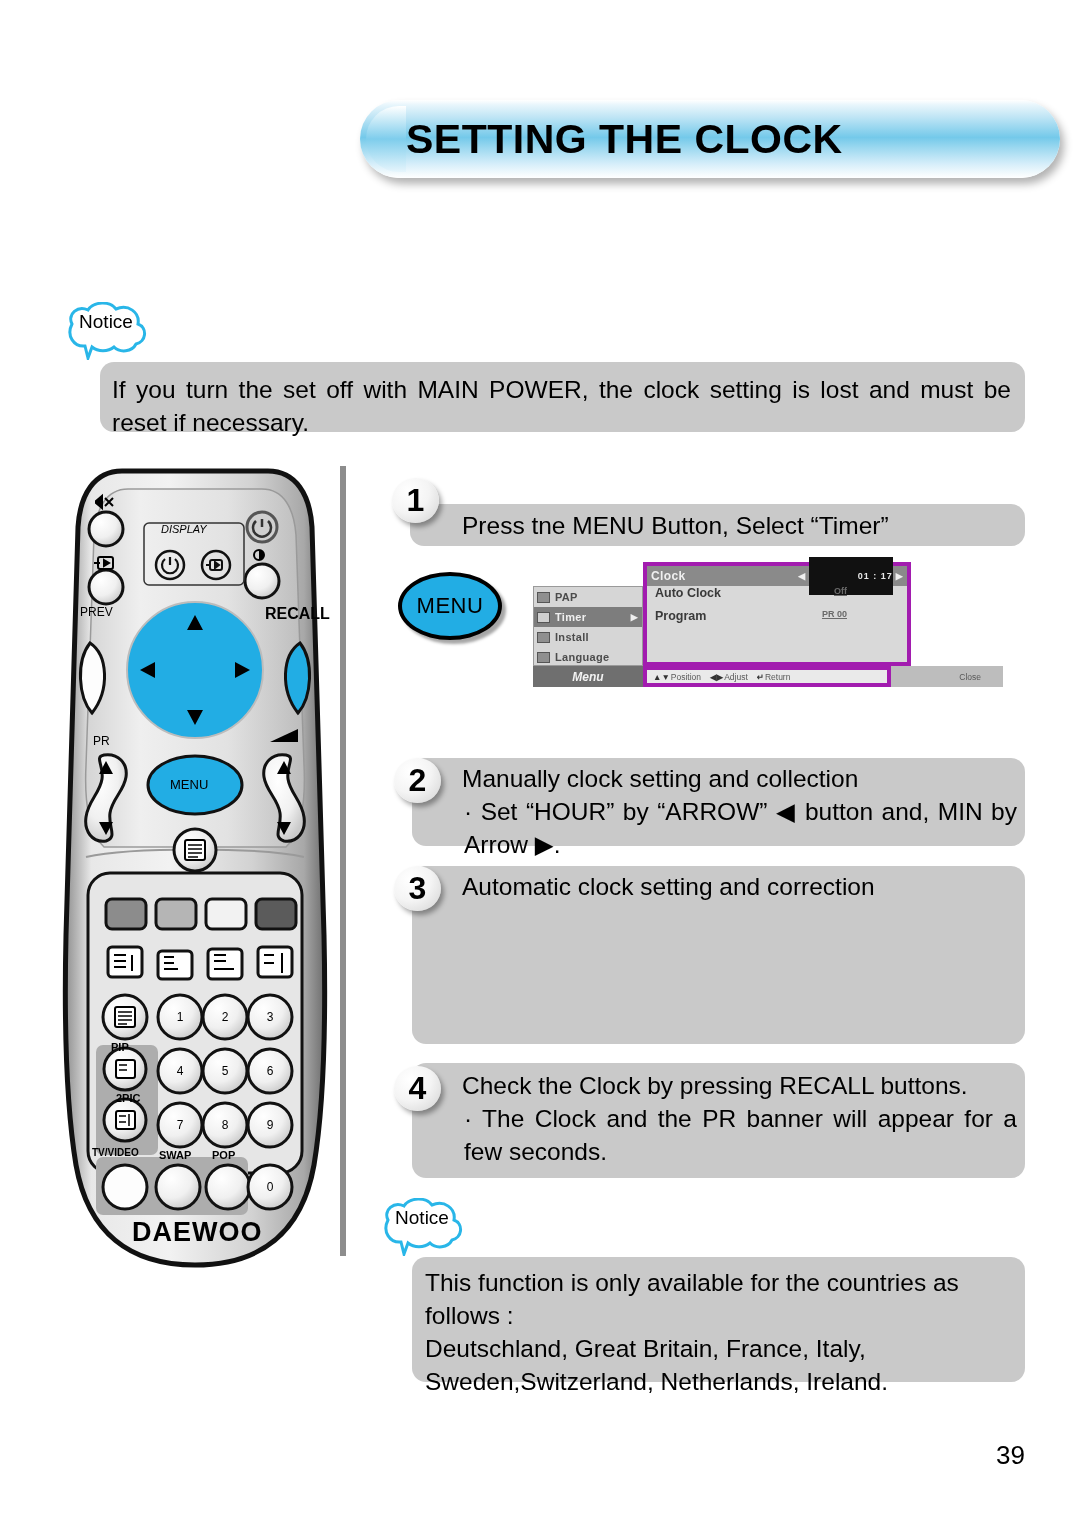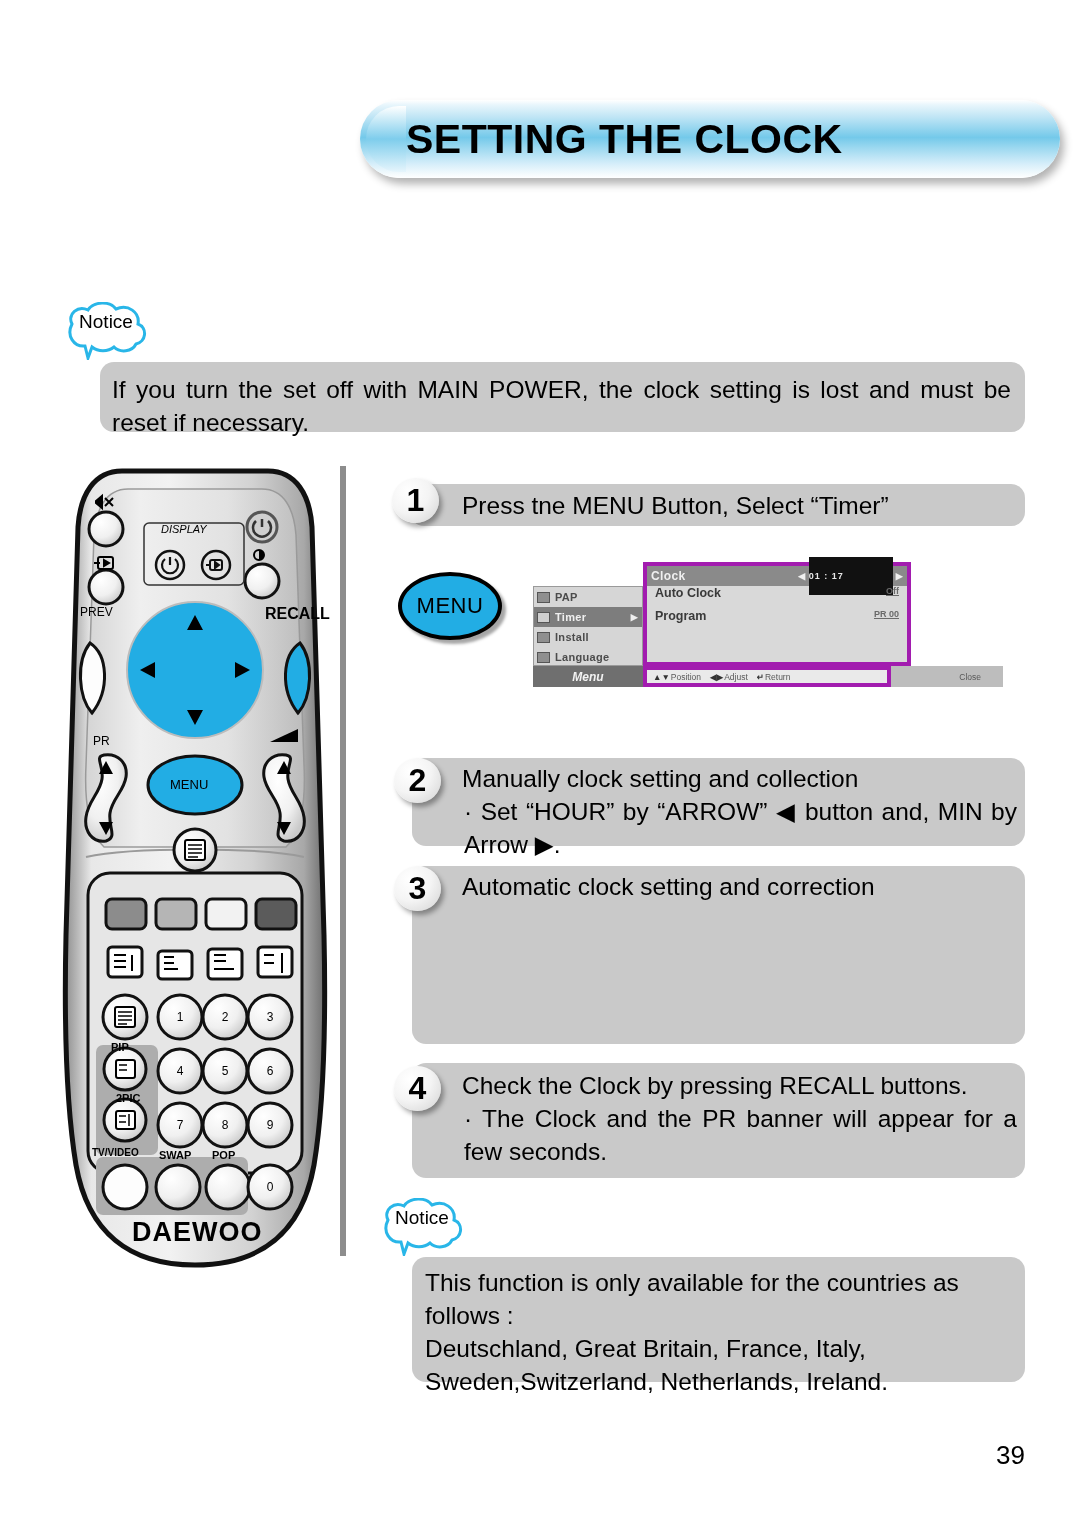--- a/index.html
+++ b/index.html
@@ -105,27 +105,27 @@
   .osd-title{
     height:20px; background:#8a8a8a; color:#f0f0f0;
     display:flex; align-items:center; padding:0 4px;
     font-size:12px; font-weight:bold; letter-spacing:.4px;
   }
   .osd-val-box{
     margin-left:auto; display:flex; align-items:center; gap:3px;
   }
   .osd-valfield{
     background:#111; color:#e8e8e8; font-size:9px; width:84px;
-    text-align:left; padding:14px 0; letter-spacing:1px;
+    text-align:right; padding:14px 0; letter-spacing:1px;
   }
   .osd-row{
     display:flex; align-items:flex-start; height:23px;
     padding:0 8px; font-size:12.5px; color:#3a3a3a; font-weight:bold;gap:47px;
   }
-  .osd-row .v{ margin-left:auto; font-size:9px; color:#6a6a6a;text-decoration:underline; }
+  .osd-row .v{ margin-left:auto; margin-right:52px; font-size:9px; color:#6a6a6a;text-decoration:underline; }
   .osd-bottom{
     position:absolute; left:0; top:104px; width:470px; height:21px;
     display:flex; align-items:center;
   }
   .osd-b-menu{
     width:110px; height:21px; background:#6f6f6f; color:#f2f2f2;
     display:flex; align-items:center; justify-content:center;
     font-size:12px; font-style:italic; font-weight:bold;
   }
   .osd-b-hints{
@@ -174,21 +174,21 @@
   <div class="nb-text">Notice</div>
 </div>
 
 <div class="graybox" style="left:100px; top:362px; width:925px; height:70px; padding:11px 14px 0 12px;">
   <div style="text-align:justify;">If you turn the set off with MAIN POWER, the clock setting is lost and must be reset if necessary.</div>
 </div>
 
 <div class="divider"></div>
 
 <div class="step-circle" style="left:392px; top:478px;">1</div>
-<div class="graybox" style="left:410px; top:484px; width:615px; height:42px; padding:5px 10px 0 52px;">
+<div class="graybox" style="left:410px; top:504px; width:615px; height:42px; padding:5px 10px 0 52px;">
   <div>Press tne MENU Button, Select “Timer”</div>
 </div>
 
 <div class="menu-oval">MENU</div>
 
 <div class="osd">
 
   <div class="osd-left">
     <div class="osd-left-row">
       <span class="osd-ic"></span>

